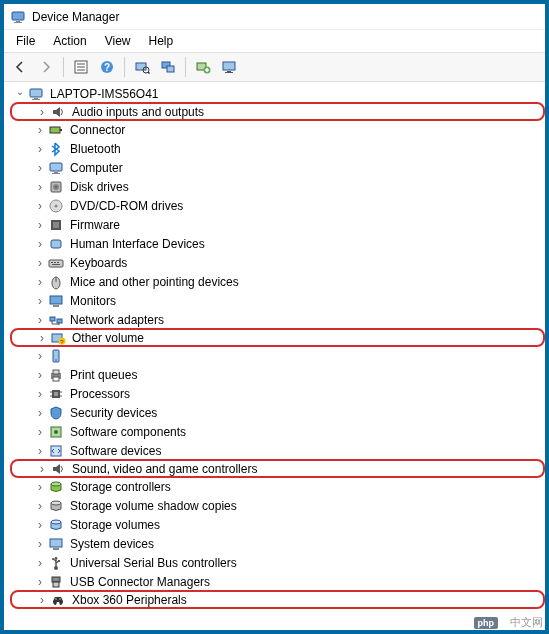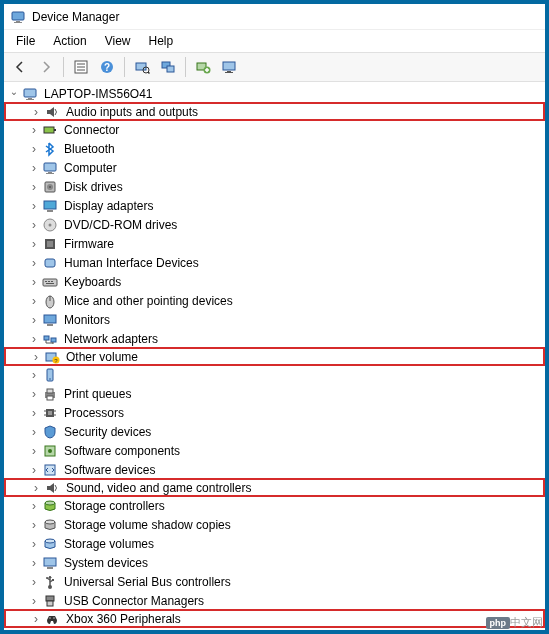--- a/index.html
+++ b/index.html
@@ -37,32 +37,32 @@
       width: 16px; height: 16px; display: inline-flex; align-items: center;
       justify-content: center; color: #666; font-size: 10px; cursor: pointer;
       flex-shrink: 0;
     }
     .chevron.open::before { content: "⌄"; transform: translateY(-2px); }
     .chevron.closed::before { content: "›"; font-size: 12px; }
     .dev-icon {
       width: 16px; height: 16px; margin-right: 4px; display: inline-flex;
       align-items: center; justify-content: center; flex-shrink: 0;
     }
-    .lvl0 .row { padding-left: 2px; }
+    .lvl0 .row { padding-left: 2px; margin-left: 6px; }
     .lvl1 .row { padding-left: 22px; }
     .label { padding: 1px 2px; }
     .highlighted {
       border: 2px solid #d62b2b;
-      border-radius: 0;
+      border-radius: 8px;
       margin: -1px 0;
     }
     .watermark {
       position: absolute;
       right: 6px; bottom: 4px;
-      display: flex; align-items: center; gap: 0;
+      display: flex; align-items: center; gap: 12px;
       font-size: 11px; color: #999;
       font-family: Arial, sans-serif;
     }
     .watermark .php-badge {
       background: #6c7a89; color: #fff; font-weight: bold;
       font-size: 9px; padding: 1px 4px; border-radius: 2px;
     }
     svg { display: block; }
   </style>
 </head>
@@ -220,32 +220,20 @@
                   </svg>
                 </span>
                 <span class="label">Disk drives</span>
               </div>
             </li>
             <li class="lvl1">
               <div class="row">
                 <span class="chevron closed"></span>
                 <span class="dev-icon">
                   <svg width="16" height="16" viewBox="0 0 16 16">
-                    <rect x="2" y="3" width="12" height="8" fill="#4fa8d8" stroke="#2b5797"></rect>
-                    <rect x="5" y="12" width="6" height="2" fill="#888"></rect>
-                  </svg>
-                </span>
-                <span class="label">Display adapters</span>
-              </div>
-            </li>
-            <li class="lvl1">
-              <div class="row">
-                <span class="chevron closed"></span>
-                <span class="dev-icon">
-                  <svg width="16" height="16" viewBox="0 0 16 16">
                     <circle cx="8" cy="8" r="6" fill="#ddd" stroke="#888"></circle>
                     <circle cx="8" cy="8" r="1.5" fill="#888"></circle>
                   </svg>
                 </span>
                 <span class="label">DVD/CD-ROM drives</span>
               </div>
             </li>
             <li class="lvl1">
               <div class="row">
                 <span class="chevron closed"></span>

